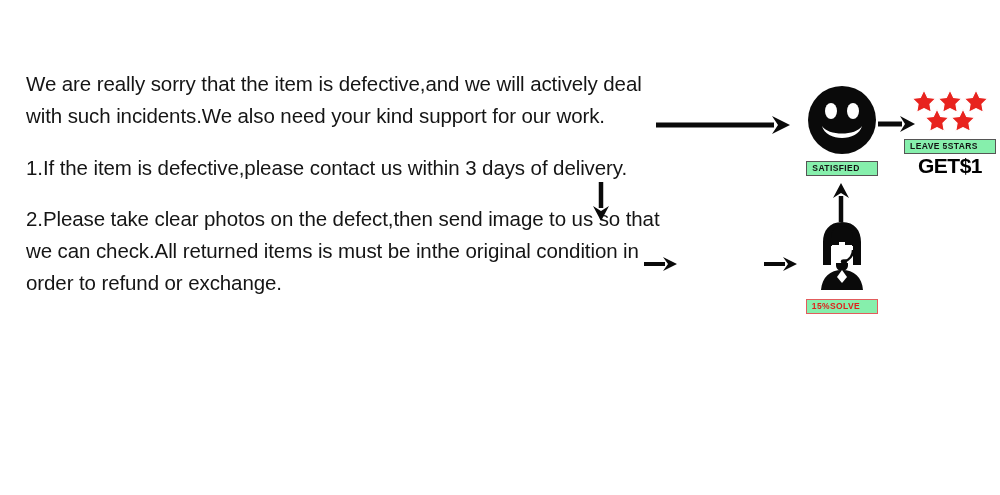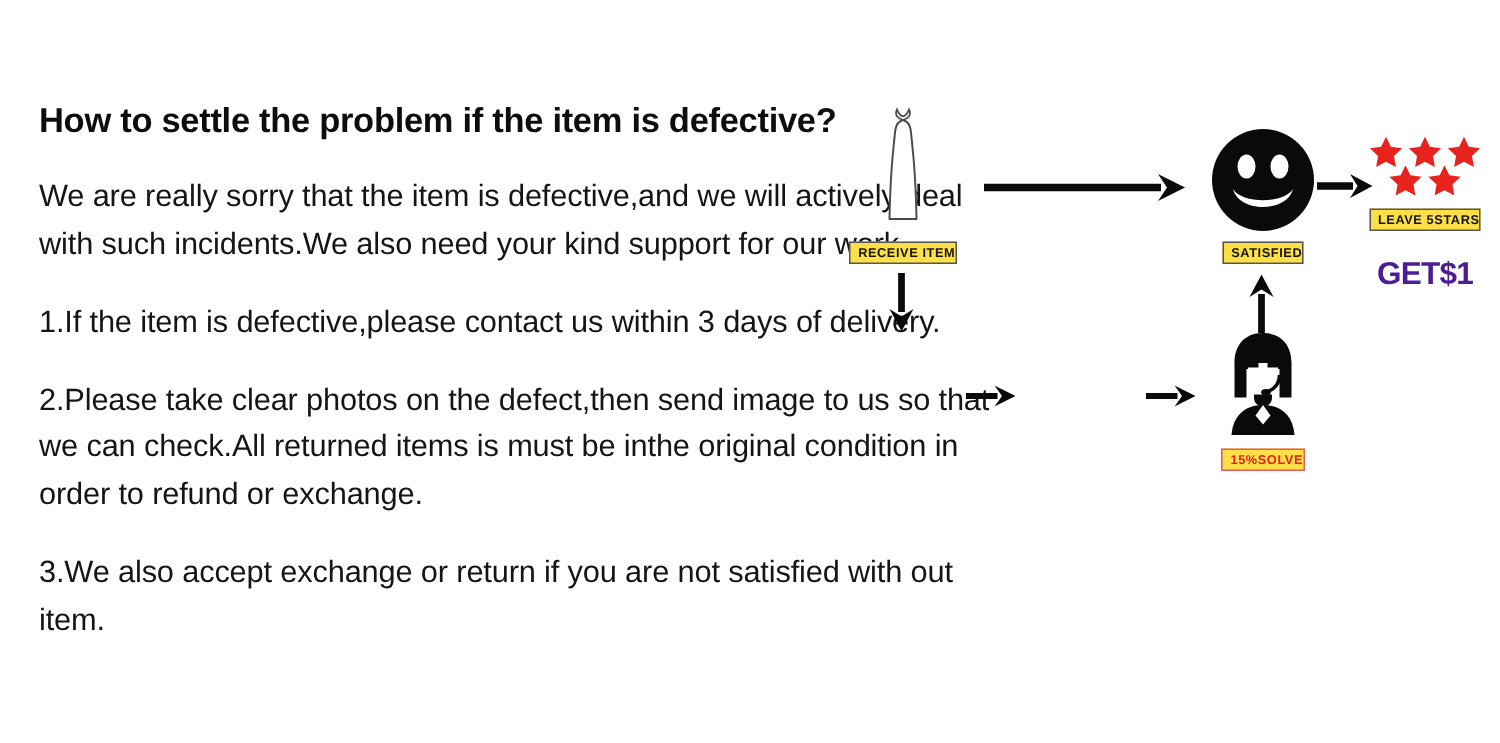--- a/index.html
+++ b/index.html
@@ -53,25 +53,25 @@
     text-align: center;
   }
   .node-art {
     display: flex;
     align-items: flex-end;
     justify-content: center;
   }
   .caption {
     display: inline-block;
     border: 1px solid #555;
-    background: #fde047;
+    background: #86efac;
     font-size: 8.5px;
     font-weight: bold;
     letter-spacing: 0.4px;
-    padding: 2px 0 1px 5px;
+    padding: 2px 17px 1px 5px;
     line-height: 1.15;
     white-space: nowrap;
     color: #141414;
     margin-top: 5px;
   }
   .caption.red {
     border-color: #e25c5c;
     color: #e0201c;
   }
 
@@ -90,50 +90,36 @@
   #arrow-receive-unsat     { left: 42px;  top: 112px; }
   #arrow-support-satisfied { left: 282px; top: 112px; }
   #arrow-unsat-contact     { left: 96px;  top: 185px; }
   #arrow-contact-support   { left: 216px; top: 185px; }
 
   .getone {
     font-size: 21px;
     font-weight: bold;
     letter-spacing: -0.5px;
     line-height: 1;
-    margin-top: 18px;
-    color: #4c1d95;
+    margin-top: 1px;
+    color: #000000;
   }
   .stars svg { display: block; margin: 0 auto; }
 </style>
 </head>
 <body>
 
 <div class="text-column">
-  <h1 class="heading">How to settle the problem if the item is defective?</h1>
   <p class="para">We are really sorry that the item is defective,and we will actively deal with such incidents.We also need your kind support for our work.</p>
   <p class="para">1.If the item is defective,please contact us within 3 days of delivery.</p>
   <p class="para">2.Please take clear photos on the defect,then send image to us so that we can check.All returned items is must be inthe original condition in order to refund or exchange.</p>
-  <p class="para">3.We also accept exchange or return if you are not satisfied with out item.</p>
 </div>
 
 <div class="flow">
 
-  <div class="node" id="node-receive">
-    <div class="node-art" style="height:86px">
-      <svg width="36" height="86" viewBox="0 0 36 86">
-        <path d="M14 3 C12 7 15 9 18 10 C21 9 24 7 22 3 C21 6 19 7.5 18 7.5 C17 7.5 15 6 14 3 Z" fill="none" stroke="#4a4a4a" stroke-width="1.2"></path>
-        <path d="M18 10 C15 11 13.5 13 13 16 C12.4 20 12 25 11.4 31
-                 C10.6 39 10 48 9.6 57 C9.3 64 9.1 70 9 76 L27 76
-                 C26.9 70 26.7 64 26.4 57 C26 48 25.4 39 24.6 31
-                 C24 25 23.6 20 23 16 C22.5 13 21 11 18 10 Z" fill="#ffffff" stroke="#4a4a4a" stroke-width="1.3" stroke-linejoin="round"></path>
-      </svg>
-    </div>
-    <span class="caption">RECEIVE ITEM</span>
-  </div>
 
   <div class="node" id="node-satisfied">
     <div class="node-art" style="height:80px">
       <svg width="72" height="72" viewBox="0 0 72 72">
         <circle cx="36" cy="36" r="34" fill="#0a0a0a"></circle>
         <ellipse cx="25" cy="27" rx="6" ry="8" fill="#ffffff"></ellipse>
         <ellipse cx="47" cy="27" rx="6" ry="8" fill="#ffffff"></ellipse>
         <path d="M16 42 C20 58 52 58 56 42 C50 52 22 52 16 42 Z" fill="#ffffff"></path>
       </svg>
     </div>

